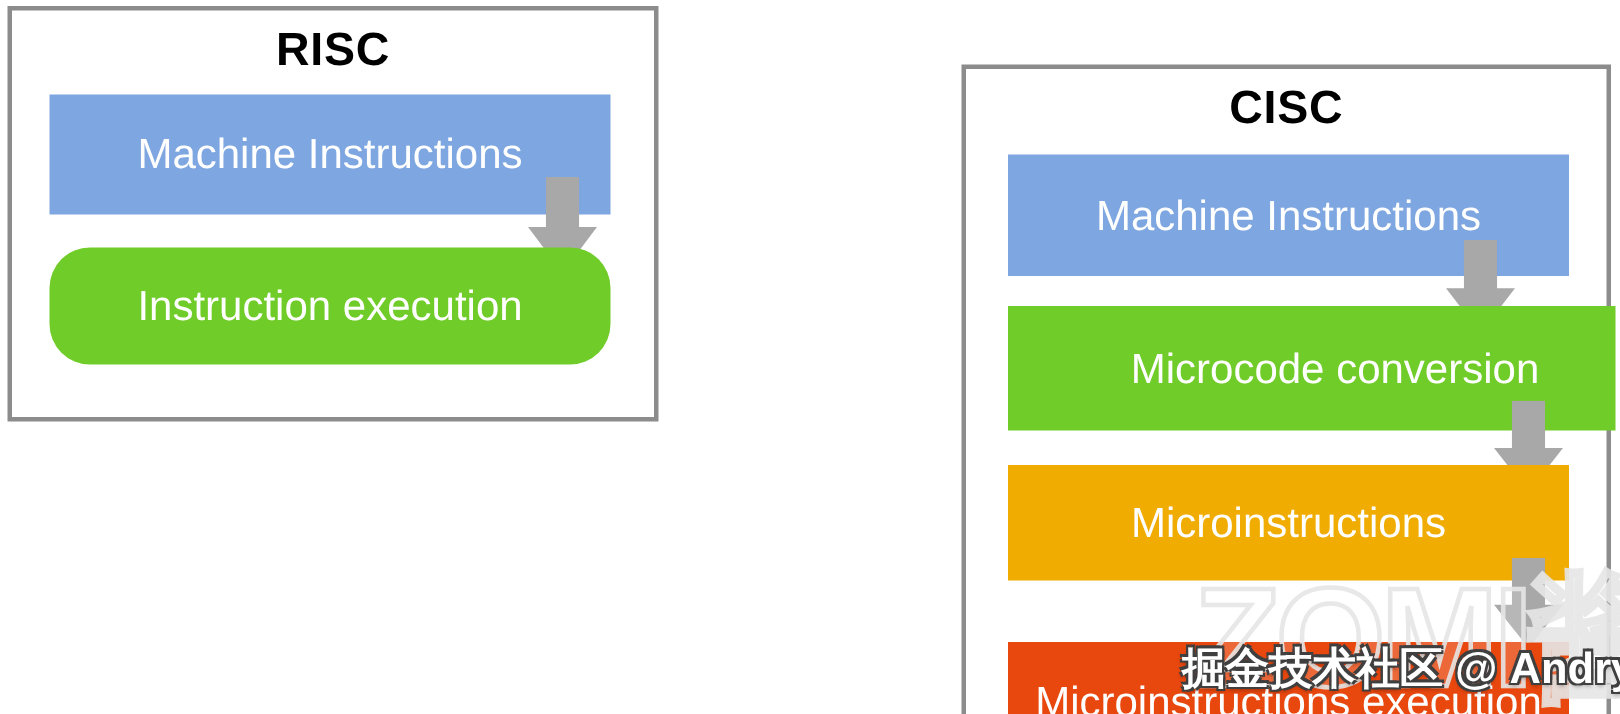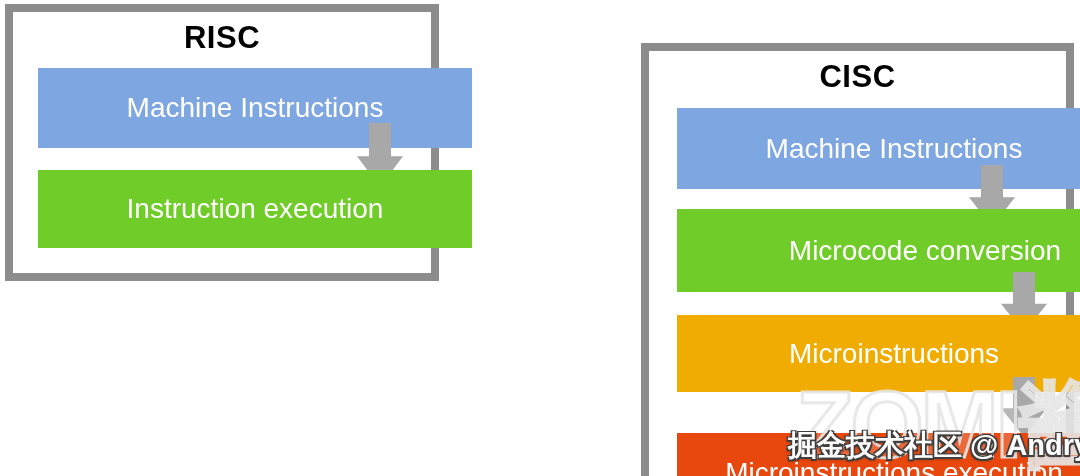--- a/index.html
+++ b/index.html
@@ -1,30 +1,30 @@
 <!DOCTYPE html>
 <html><head>
 <meta charset="utf-8">
 <style>
   html,body{margin:0;padding:0;background:#fff;}
   .canvas{
     position:relative;width:1080px;height:476px;background:#ffffff;
     font-family:"Liberation Sans",sans-serif;overflow:hidden;
   }
   .panel{
-    position:absolute;background:#ffffff;border:8px solid #a21caf;box-sizing:border-box;
+    position:absolute;background:#ffffff;border:3px solid #a21caf;box-sizing:border-box;
   }
   .panel-risc{left:5px;top:4px;width:434px;height:277px;}
   .panel-cisc{left:641px;top:3px;width:433px;height:461px;}
   .panel-title{
     position:absolute;left:0;top:8px;width:100%;text-align:center;
     font-size:31px;font-weight:700;color:#000;letter-spacing:0.5px;
   }
   .bar{
-    position:absolute;width:434px;display:flex;align-items:center;justify-content:center;
+    position:absolute;width:374px;display:flex;align-items:center;justify-content:center;
     color:#ffffff;font-size:28px;font-weight:400;white-space:nowrap;
   }
   .arrow{
     position:absolute;width:46px;
     clip-path:polygon(26% 0,74% 0,74% 52%,100% 52%,50% 100%,0 52%,26% 52%);
   }
   
   .r-bar0{left:25px;top:56px;height:80px;}
   .r-bar1{left:25px;top:158px;height:78px;}
   .r-arrow0{left:344px;top:111px;height:64px;}
@@ -58,21 +58,21 @@
 
 <div class="canvas">
 
   <section class="panel panel-risc" style="border-color: rgb(140, 140, 140);">
     <div class="panel-title">RISC</div>
 
     <div class="bar r-bar0" style="background-color: rgb(126, 166, 224);">Machine Instructions</div>
 
     <div class="arrow r-arrow0" style="background-color: rgb(168, 168, 168);"></div>
 
-    <div class="bar r-bar1" style="background-color: rgb(112, 204, 40);">Instruction execution</div>
+    <div class="bar r-bar1" style="background-color: rgb(112, 204, 40); border-radius: 27px;">Instruction execution</div>
   </section>
 
   <section class="panel panel-cisc" style="border-color: rgb(140, 140, 140); margin-top: 40px;">
     <div class="panel-title">CISC</div>
 
     <div class="bar c-bar0" style="background-color: rgb(126, 166, 224);">Machine Instructions</div>
 
     <div class="arrow c-arrow0" style="background-color: rgb(168, 168, 168);"></div>
 
     <div class="bar c-bar1" style="background-color: rgb(112, 204, 40);">Microcode conversion</div>

